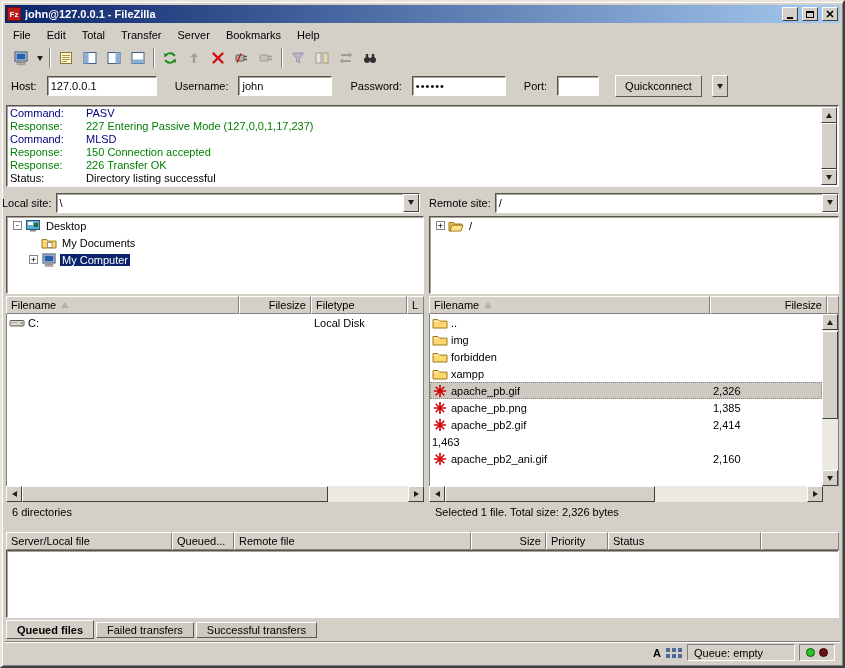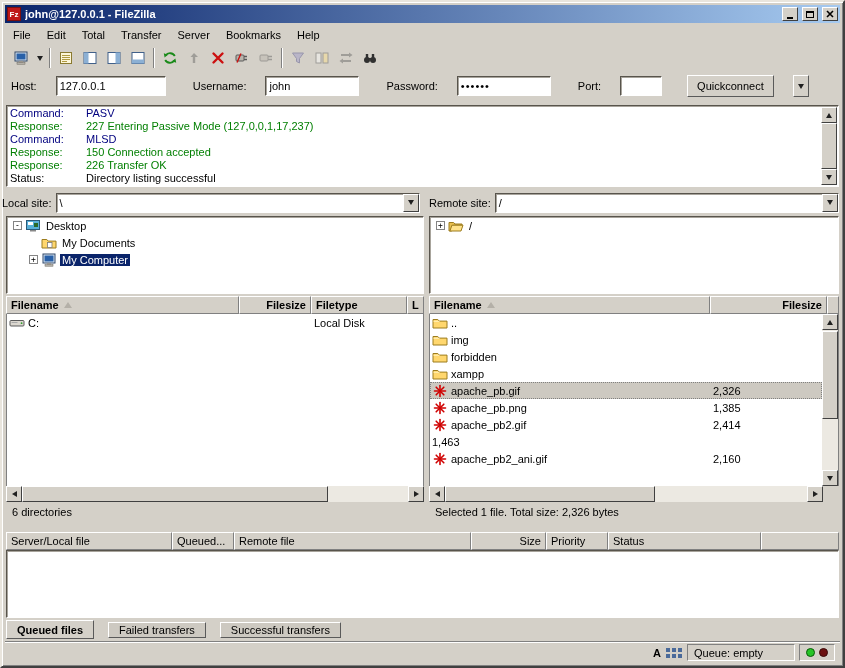--- a/index.html
+++ b/index.html
@@ -25,21 +25,21 @@
   
   .menubar { position:absolute; top:23px; left:3px; right:3px; height:19px; display:flex; align-items:center; }
   .menu-item { padding:2px 8px; }
   .toolbar { position:absolute; top:43px; left:3px; right:3px; height:26px; display:flex; align-items:center; padding-left:4px; }
   .tbtn { width:24px; height:22px; display:flex; align-items:center; justify-content:center; }
   .tbtn.dd { width:13px; }
   .tsep { width:0; height:20px; border-left:1px solid #808080; border-right:1px solid #fff; margin:0 3px; }
   .dis { opacity:.45; }
 
   
-  .quickbar { position:absolute; top:70px; left:3px; right:3px; height:28px; display:flex; align-items:center; gap:19px; padding-left:6px; }
+  .quickbar { position:absolute; top:70px; left:3px; right:3px; height:28px; display:flex; align-items:center; gap:10px; padding-left:6px; }
   input.qc { height:20px; background:#fff; border:1px solid; border-color:#58544c #fff #fff #58544c;
     box-shadow: inset 1px 1px 0 #a8a49c; padding:0 3px; font:11px "Liberation Sans",sans-serif; }
   .qc-btn { height:22px; padding:0 9px; background:#d4d0c8; border:1px solid; border-color:#fff #5a5a5a #5a5a5a #fff;
     display:flex; align-items:center; }
   .qc-dd { width:16px; height:22px; background:#d4d0c8; border:1px solid; border-color:#fff #5a5a5a #5a5a5a #fff;
     display:flex; align-items:center; justify-content:center; }
 
   
   .logbox { position:absolute; top:103px; left:4px; right:4px; height:82px; background:#fff;
     border:1px solid; border-color:#58544c #fff #fff #58544c; box-shadow: inset 1px 1px 0 #a8a49c; overflow:hidden; }
@@ -74,38 +74,38 @@
   .treebox { position:absolute; top:214px; height:78px; background:#fff;
     border:1px solid; border-color:#58544c #fff #fff #58544c; box-shadow: inset 1px 1px 0 #a8a49c; overflow:hidden; }
   .trow { height:17px; display:flex; align-items:center; gap:3px; }
   .expand { width:9px; height:9px; border:1px solid #848484; background:#fff; font-size:8px; line-height:7px;
     text-align:center; flex:none; font-family:"DejaVu Sans Mono",monospace; }
   .tlabel { padding:0 2px; white-space:nowrap; }
   .tsel { background:#0a246a; color:#fff; }
   .i16 { width:16px; height:16px; flex:none; }
 
   
-  .phead { position:absolute; top:294px; height:24px; display:flex;font-weight:bold; }
+  .phead { position:absolute; top:294px; height:24px; display:flex; }
   .hcell { height:18px; background:#d4d0c8; border:1px solid; border-color:#fff #808080 #808080 #fff;
     display:flex; align-items:center; padding:0 4px; overflow:hidden; white-space:nowrap; }
   .hcell.r { justify-content:flex-end; }
   .sortmark { width:0;height:0;border-left:4px solid transparent;border-right:4px solid transparent;
     border-bottom:6px solid #b4b0a8; margin-left:5px; }
   .flist { position:absolute; top:312px; height:172px; background:#fff; border-left:1px solid #808080; border-right:1px solid #808080; overflow:hidden; }
   .frow { height:17px; display:flex; align-items:center; }
   .fcell { display:flex; align-items:center; gap:3px; padding:0 2px; overflow:hidden; white-space:nowrap; height:17px; }
   .fcell.r { justify-content:flex-start; padding-right:6px; }
   .rowsel { background:#cdc9c1; outline:1px dotted #808080; outline-offset:-1px; }
   .statusline { position:absolute; top:502px; height:18px; padding:2px 6px; white-space:nowrap; overflow:hidden; }
 
   
   .qhead { position:absolute; top:530px; left:4px; right:4px; height:18px; display:flex; }
   .qbody { position:absolute; top:548px; left:4px; right:4px; height:68px; background:#fff;
     border:1px solid; border-color:#58544c #fff #fff #58544c; box-shadow: inset 1px 1px 0 #a8a49c; }
-  .tabs { position:absolute; top:618px; left:4px; height:19px; display:flex; align-items:flex-start; gap:14px; }
+  .tabs { position:absolute; top:618px; left:4px; height:19px; display:flex; align-items:flex-start; gap:2px; }
   .tab { height:16px; display:flex; align-items:center; padding:0 10px; background:#cdc9c1;
     border:1px solid; border-color:#fff #5a5a5a #5a5a5a #fff; margin-top:2px; }
   .tab.active { height:19px; margin-top:0; background:#d4d0c8; font-weight:bold; }
 
   
   .statusbar { position:absolute; left:3px; right:3px; bottom:3px; height:22px; border-top:1px solid #808080;
     box-shadow: inset 0 1px 0 #fff; display:flex; align-items:center; justify-content:flex-end; gap:4px; padding:0 5px; }
   .sunkpanel { height:17px; border:1px solid; border-color:#808080 #fff #fff #808080; display:flex; align-items:center; padding:0 6px; gap:4px; }
   .led { width:9px; height:9px; border-radius:50%; }
   .led-g { background:#27c427; border:1px solid #0a5a0a; }

